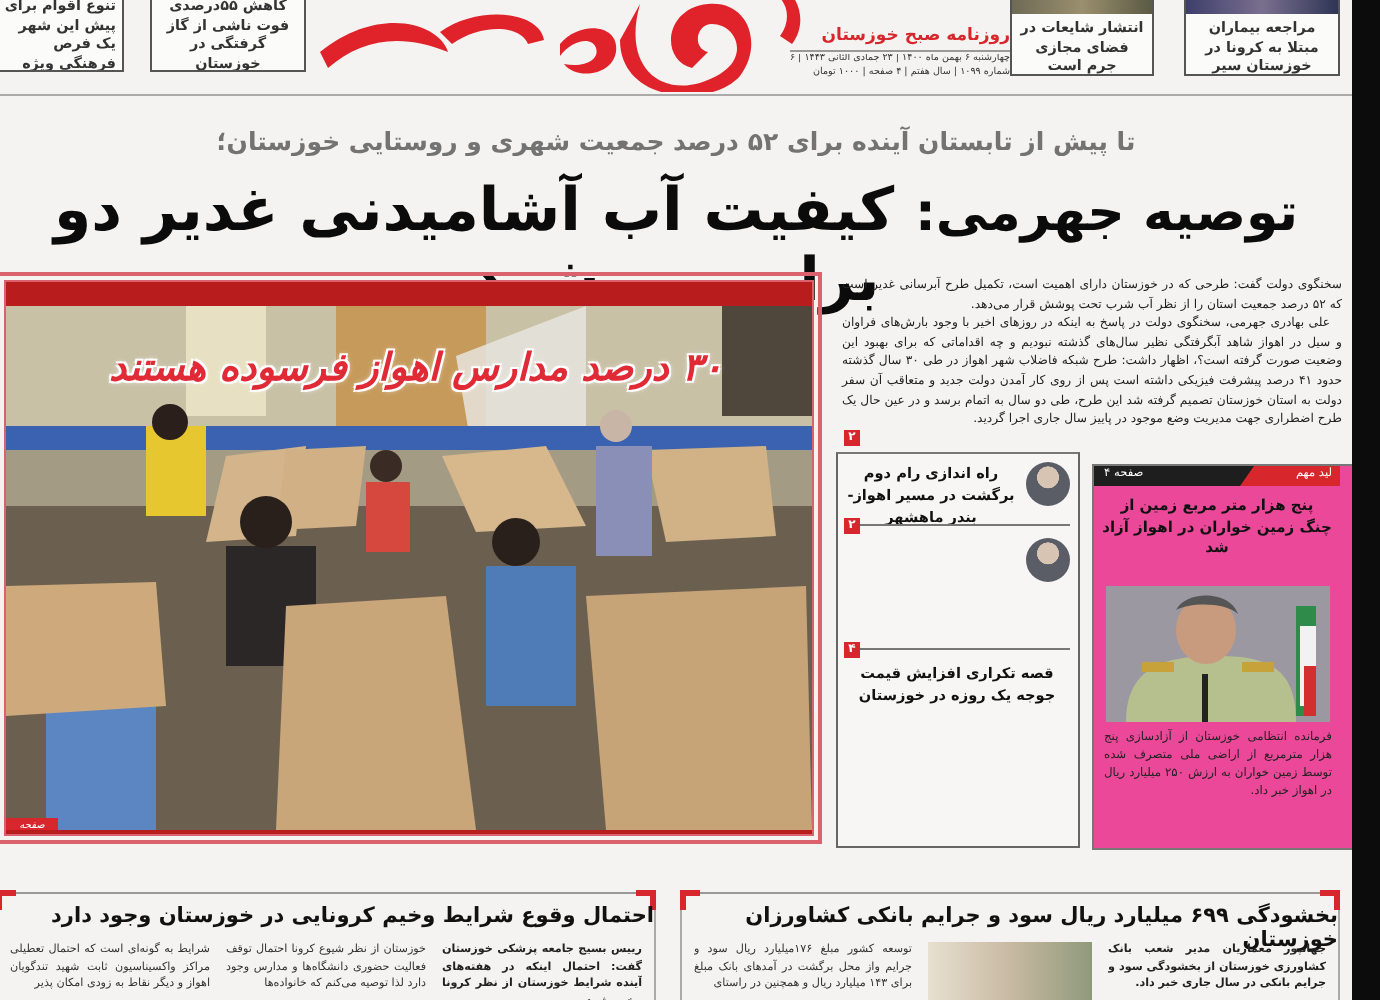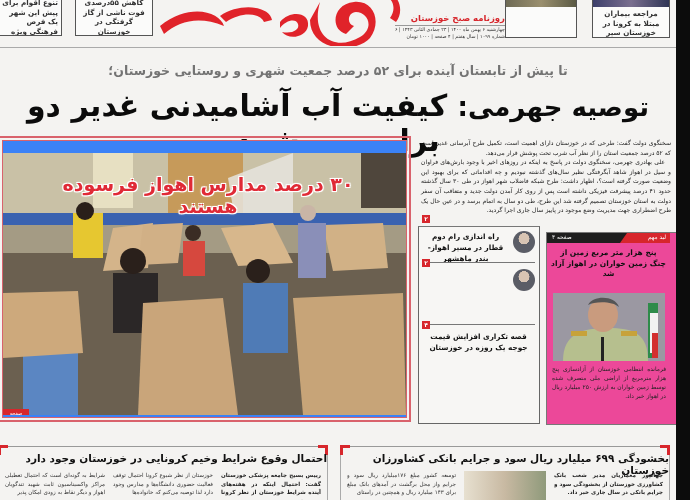--- a/index.html
+++ b/index.html
@@ -24,21 +24,21 @@
   .date-line { position: absolute; left: 395px; top: 27px; width: 110px; font-size: 4.8px; color: #333; direction: rtl; text-align: right; white-space: nowrap; overflow: hidden; line-height: 6.5px; }
   .mast-rule { position: absolute; left: 0; top: 47px; width: 676px; height: 1px; background: #aaa; }
 
   
   .kicker { position: absolute; left: 0; top: 63px; width: 676px; font-size: 12.5px; font-weight: bold; color: #737373; direction: rtl; text-align: center; }
   .headline { position: absolute; left: 0; top: 88px; width: 676px; font-size: 30px; font-weight: bold; color: #0b0b0b; direction: rtl; text-align: center; letter-spacing: -0.5px; font-family: "DejaVu Sans", sans-serif; }
   .headline .lead { font-size: 26px; }
 
   
   .photo-frame { position: absolute; left: -2px; top: 136px; width: 413px; height: 286px; border: 2px solid #d9626c; }
-  .photo-frame-inner { position: absolute; left: 2px; top: 2px; right: 2px; bottom: 2px; border: 1px solid #d9626c; background: #3b82f6; }
+  .photo-frame-inner { position: absolute; left: 2px; top: 2px; right: 2px; bottom: 2px; border: 1px solid #d9626c; background: #b91c1c; font-style: italic; }
   .photo { position: absolute; left: 0; top: 12px; width: 403px; height: 262px; overflow: hidden; background: #b6ad8f; }
   .photo-title { position: absolute; left: 40px; top: 20px; width: 330px; font-size: 19px; font-weight: bold; color: #e02a36; direction: rtl; text-align: center; text-shadow: -1px -1px 0 #fff, 1px -1px 0 #fff, -1px 1px 0 #fff, 1px 1px 0 #fff, 0 0 3px #fff; }
   .page-tag-red { position: absolute; left: 0; top: 256px; width: 26px; height: 8px; background: #d7262c; font-size: 5px; color:#fff; text-align:center; direction: rtl; line-height: 8px; }
 
   
   .lead-text { position: absolute; left: 421px; top: 138px; width: 250px; font-size: 6.1px; line-height: 9.6px; color: #222; direction: rtl; text-align: justify; }
   .lead-text p { margin: 0; }
   .lead-text p + p { text-indent: 6px; }
   .sq-tag { display: inline-block; width: 8px; height: 8px; background: #d7262c; color: #fff; font-size: 6px; line-height: 8px; text-align: center; font-weight: bold; }
   .lead-tag { position: absolute; left: 422px; top: 215px; }
@@ -98,21 +98,21 @@
       </svg>
     </div>
 
     <div class="paper-sub">روزنامه صبح خوزستان</div>
     <div class="paper-rule"></div>
     <div class="date-line">
       <div>چهارشنبه ۶ بهمن ماه ۱۴۰۰ | ۲۳ جمادی الثانی ۱۴۴۳ | ۲۶ ژانویه ۲۰۲۲</div>
       <div>شماره ۱۰۹۹ | سال هفتم | ۴ صفحه | ۱۰۰۰ تومان</div>
     </div>
 
-    <div class="tile t3"><div class="img"></div></div>
+    <div class="tile t3"><div class="img"></div><span>انتشار شایعات در فضای مجازی جرم است</span></div>
     <div class="tile t4"><div class="img"></div><span>مراجعه بیماران مبتلا به کرونا در خوزستان سیر صعودی دارد</span></div>
   </div>
   <div class="mast-rule"></div>
 
   <div class="kicker">تا پیش از تابستان آینده برای ۵۲ درصد جمعیت شهری و روستایی خوزستان؛</div>
   <div class="headline">
     <span class="lead">توصیه جهرمی:</span>
     <span>کیفیت آب آشامیدنی غدیر دو برابر می شود</span>
   </div>
 
@@ -157,21 +157,21 @@
 
   <div class="lead-text">
     <p>سخنگوی دولت گفت: طرحی که در خوزستان دارای اهمیت است، تکمیل طرح آبرسانی غدیر است که ۵۲ درصد جمعیت استان را از نظر آب شرب تحت پوشش قرار می‌دهد.</p>
     <p>علی بهادری جهرمی، سخنگوی دولت در پاسخ به اینکه در روزهای اخیر با وجود بارش‌های فراوان و سیل در اهواز شاهد آبگرفتگی نظیر سال‌های گذشته نبودیم و چه اقداماتی که برای بهبود این وضعیت صورت گرفته است؟، اظهار داشت: طرح شبکه فاضلاب شهر اهواز در طی ۳۰ سال گذشته حدود ۴۱ درصد پیشرفت فیزیکی داشته است پس از روی کار آمدن دولت جدید و متعاقب آن سفر دولت به استان خوزستان تصمیم گرفته شد این طرح، طی دو سال به اتمام برسد و در عین حال یک طرح اضطراری جهت مدیریت وضع موجود در پاییز سال جاری اجرا گردید.</p>
   </div>
   <span class="sq-tag lead-tag">۲</span>
 
   <div class="briefs">
     <div class="brief b1">
       <div class="thumb"></div>
-      <div class="btxt">راه اندازی رام دوم قطار در مسیر اهواز-بندر ماهشهر</div>
+      <div class="btxt">راه اندازی رام دوم برگشت در مسیر اهواز-بندر ماهشهر</div>
       <div class="sep"></div>
       <span class="sq-tag sep-tag">۲</span>
     </div>
     <div class="brief b3">
       <div class="thumb"></div>
       <div class="sep"></div>
       <span class="sq-tag sep-tag">۴</span>
     </div>
     <div class="brief b4">
       <div class="btxt full">قصه تکراری افزایش قیمت جوجه یک روزه در خوزستان</div>

